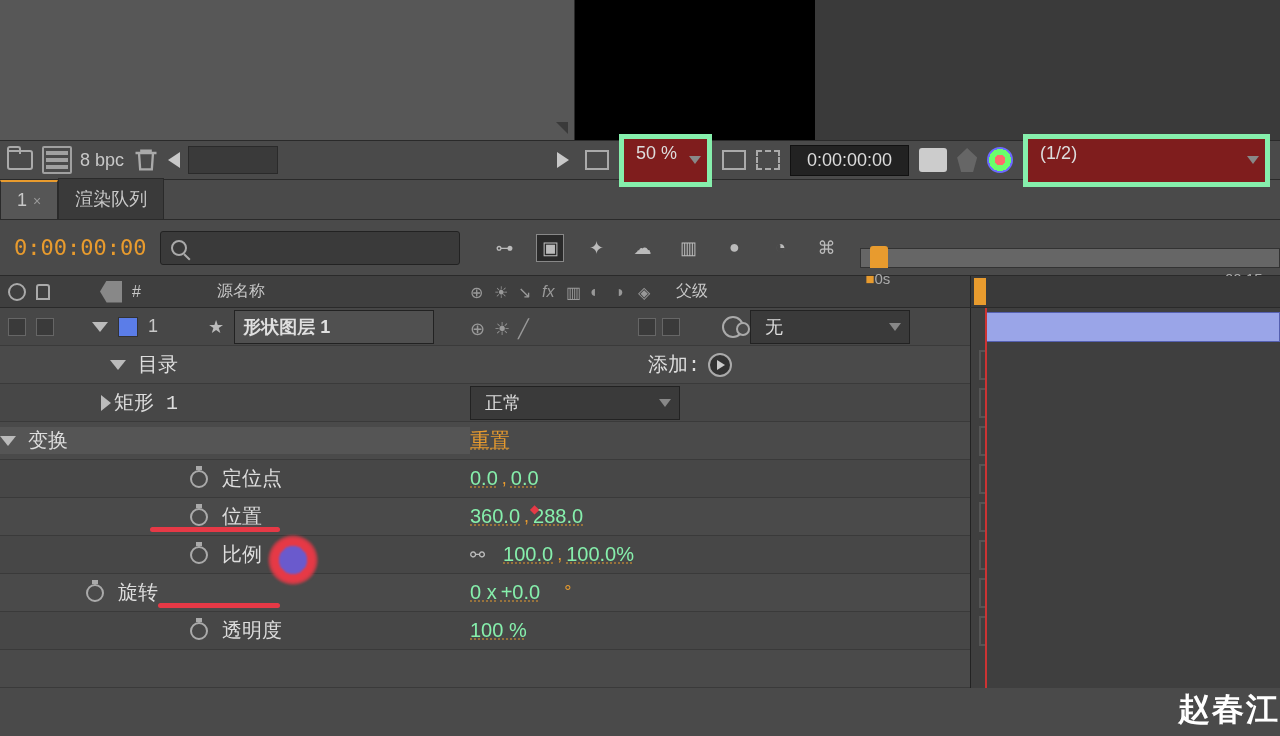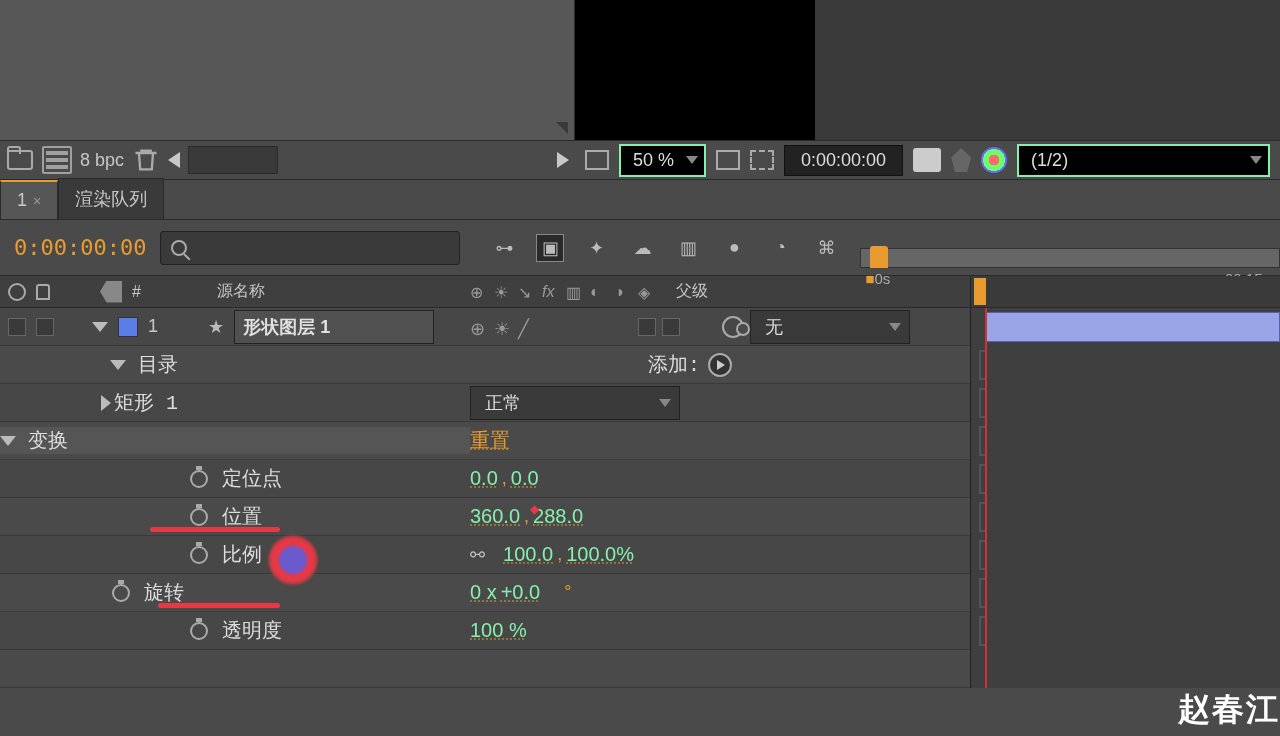--- a/index.html
+++ b/index.html
@@ -16,21 +16,21 @@
   .project-bar { height: 40px; display: flex; align-items: center; background: #4a4a4a; border-top: 1px solid #2a2a2a; border-bottom: 1px solid #2a2a2a; }
   .project-bar-left { width: 575px; display: flex; align-items: center; gap: 8px; padding: 0 6px; }
   .icon-box { width: 28px; height: 28px; display: flex; align-items: center; justify-content: center; }
   .film-icon { width: 30px; height: 28px; border: 2px solid #a0a0a0; border-radius: 2px; display: flex; flex-direction: column; justify-content: space-around; padding: 2px; }
   .film-icon .r { height: 4px; background: #a0a0a0; }
   .proj-spacer { width: 90px; background: #3a3a3a; height: 28px; border: 1px solid #2a2a2a; }
   .small-tri-left { width: 0; height: 0; border-top: 8px solid transparent; border-bottom: 8px solid transparent; border-right: 12px solid #c8c8c8; }
   .small-tri-right { width: 0; height: 0; border-top: 8px solid transparent; border-bottom: 8px solid transparent; border-left: 12px solid #c8c8c8; }
   
   .project-bar-right { flex: 1; display: flex; align-items: center; gap: 10px; padding: 0 10px; }
-  .zoom-select { background: #000000; border: 2px solid #86efac; color: #ddd; padding: 4px 30px 4px 12px; font-size: 18px; position: relative; }
+  .zoom-select { background: #7f1d1d; border: 5px solid #86efac; color: #ddd; padding: 4px 30px 18px 12px; font-size: 18px; position: relative; }
   .footage-box { border: 2px solid #aaa; width: 24px; height: 20px; }
   .dropdown-tri { position: absolute; right: 6px; top: 50%; transform: translateY(-50%); width: 0; height: 0; border-left: 6px solid transparent; border-right: 6px solid transparent; border-top: 8px solid #888; }
   .timecode-box { background: #222; border: 1px solid #111; color: #ddd; padding: 4px 16px; font-size: 18px; }
   .round-btn { width: 26px; height: 26px; border-radius: 50%; background: radial-gradient(circle, #ff6b6b 30%, #6bff6b 30%, #6bff6b 60%, #6b6bff 60%); }
   .camera-ico { width: 28px; height: 24px; background: #ccc; border-radius: 3px; position: relative; }
   
   
   .tabs-row { height: 40px; display: flex; align-items: flex-end; padding-left: 0; background: #4a4a4a; border-bottom: 1px solid #2a2a2a; }
   .tab { padding: 8px 16px; background: #3a3a3a; border: 1px solid #2a2a2a; border-bottom: none; font-size: 18px; color: #c8c8c8; display: flex; align-items: center; gap: 6px; }
   .tab.active { background: #565656; border-top: 2px solid #e89b2e; }
@@ -346,21 +346,21 @@
     <span style="color:#e89b2e">,</span>
     <span class="prop-hot">100.0%</span>
   </div>
   <div class="lr-tl">
       <div class="marker-bracket"></div>
       <div class="playline"></div>
     </div>
 </div>
 
 <div class="layer-row">
-  <div class="lr-left" style="padding-left:112px;gap:14px">
+  <div class="lr-left" style="padding-left:86px;gap:14px">
     <div class="stopwatch"></div>
     <span class="prop-label">旋转</span>
     <div class="red-underline" style="left:158px;width:122px;bottom:-2px"></div>
   </div>
   <div class="lr-right-cols" style="gap:4px">
     <span class="prop-hot">0 x</span>
     <span class="prop-hot">+0.0</span>
     <span style="color:#e89b2e;margin-left:20px">°</span>
   </div>
   <div class="lr-tl">

